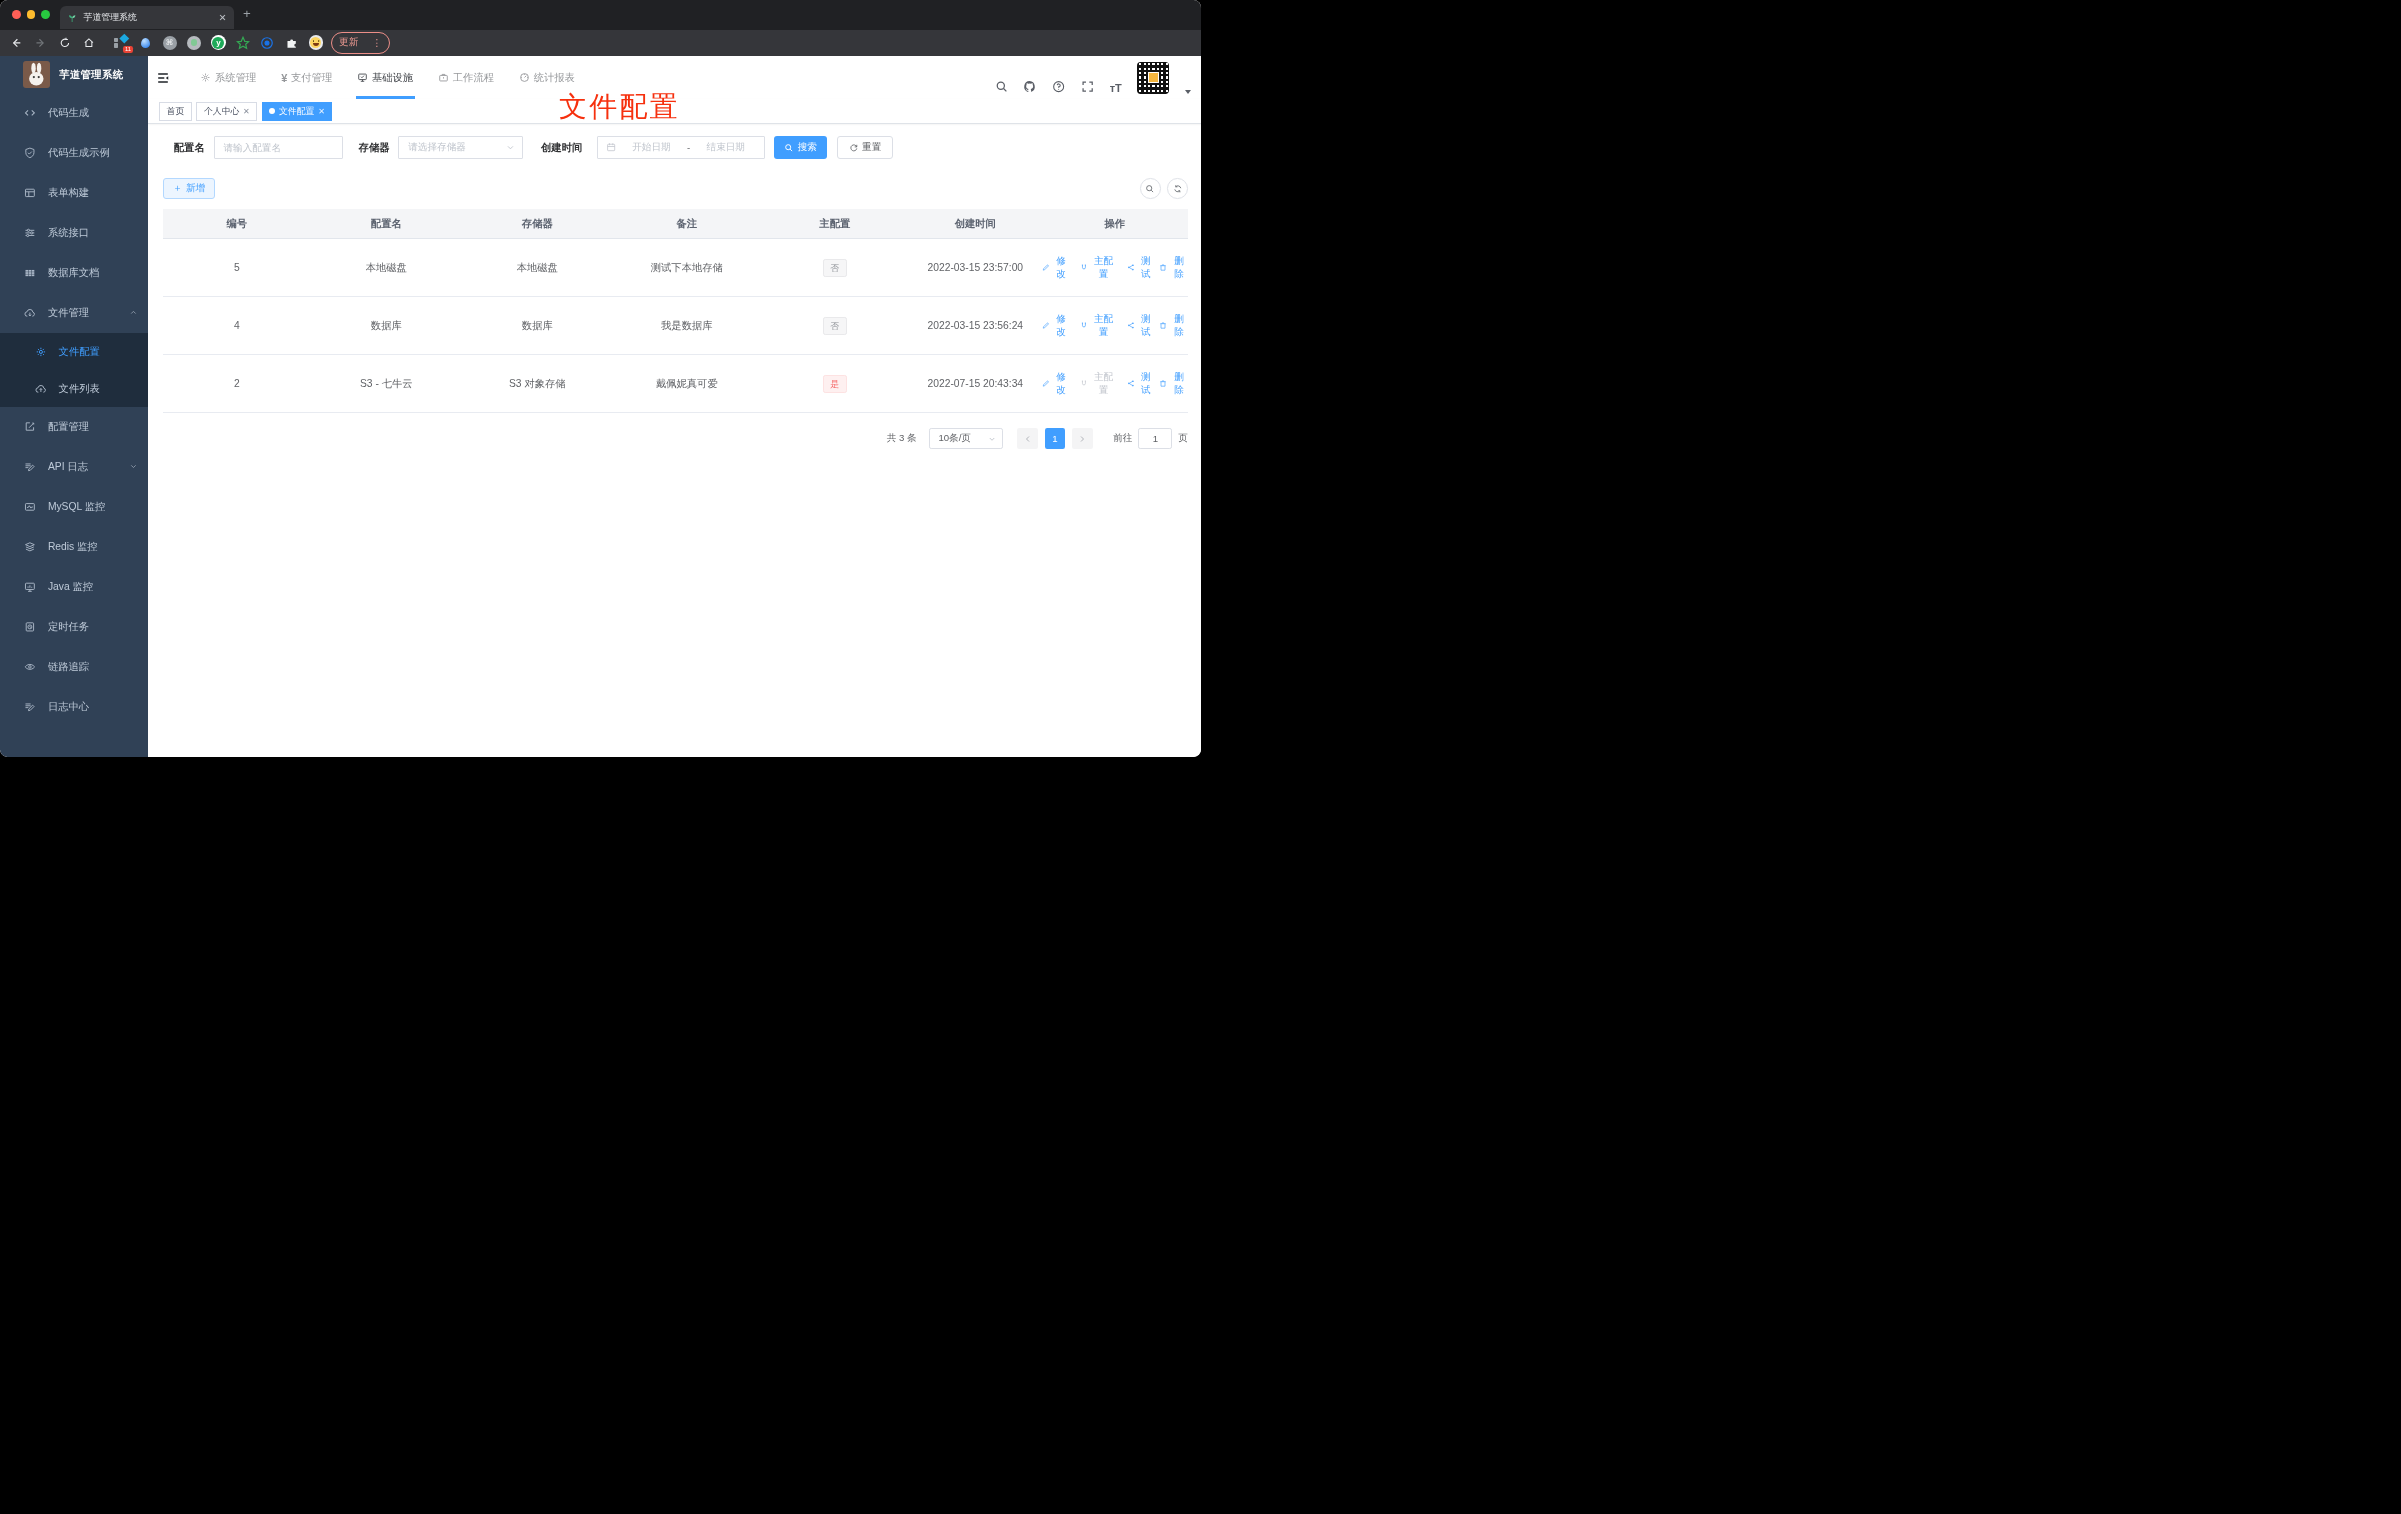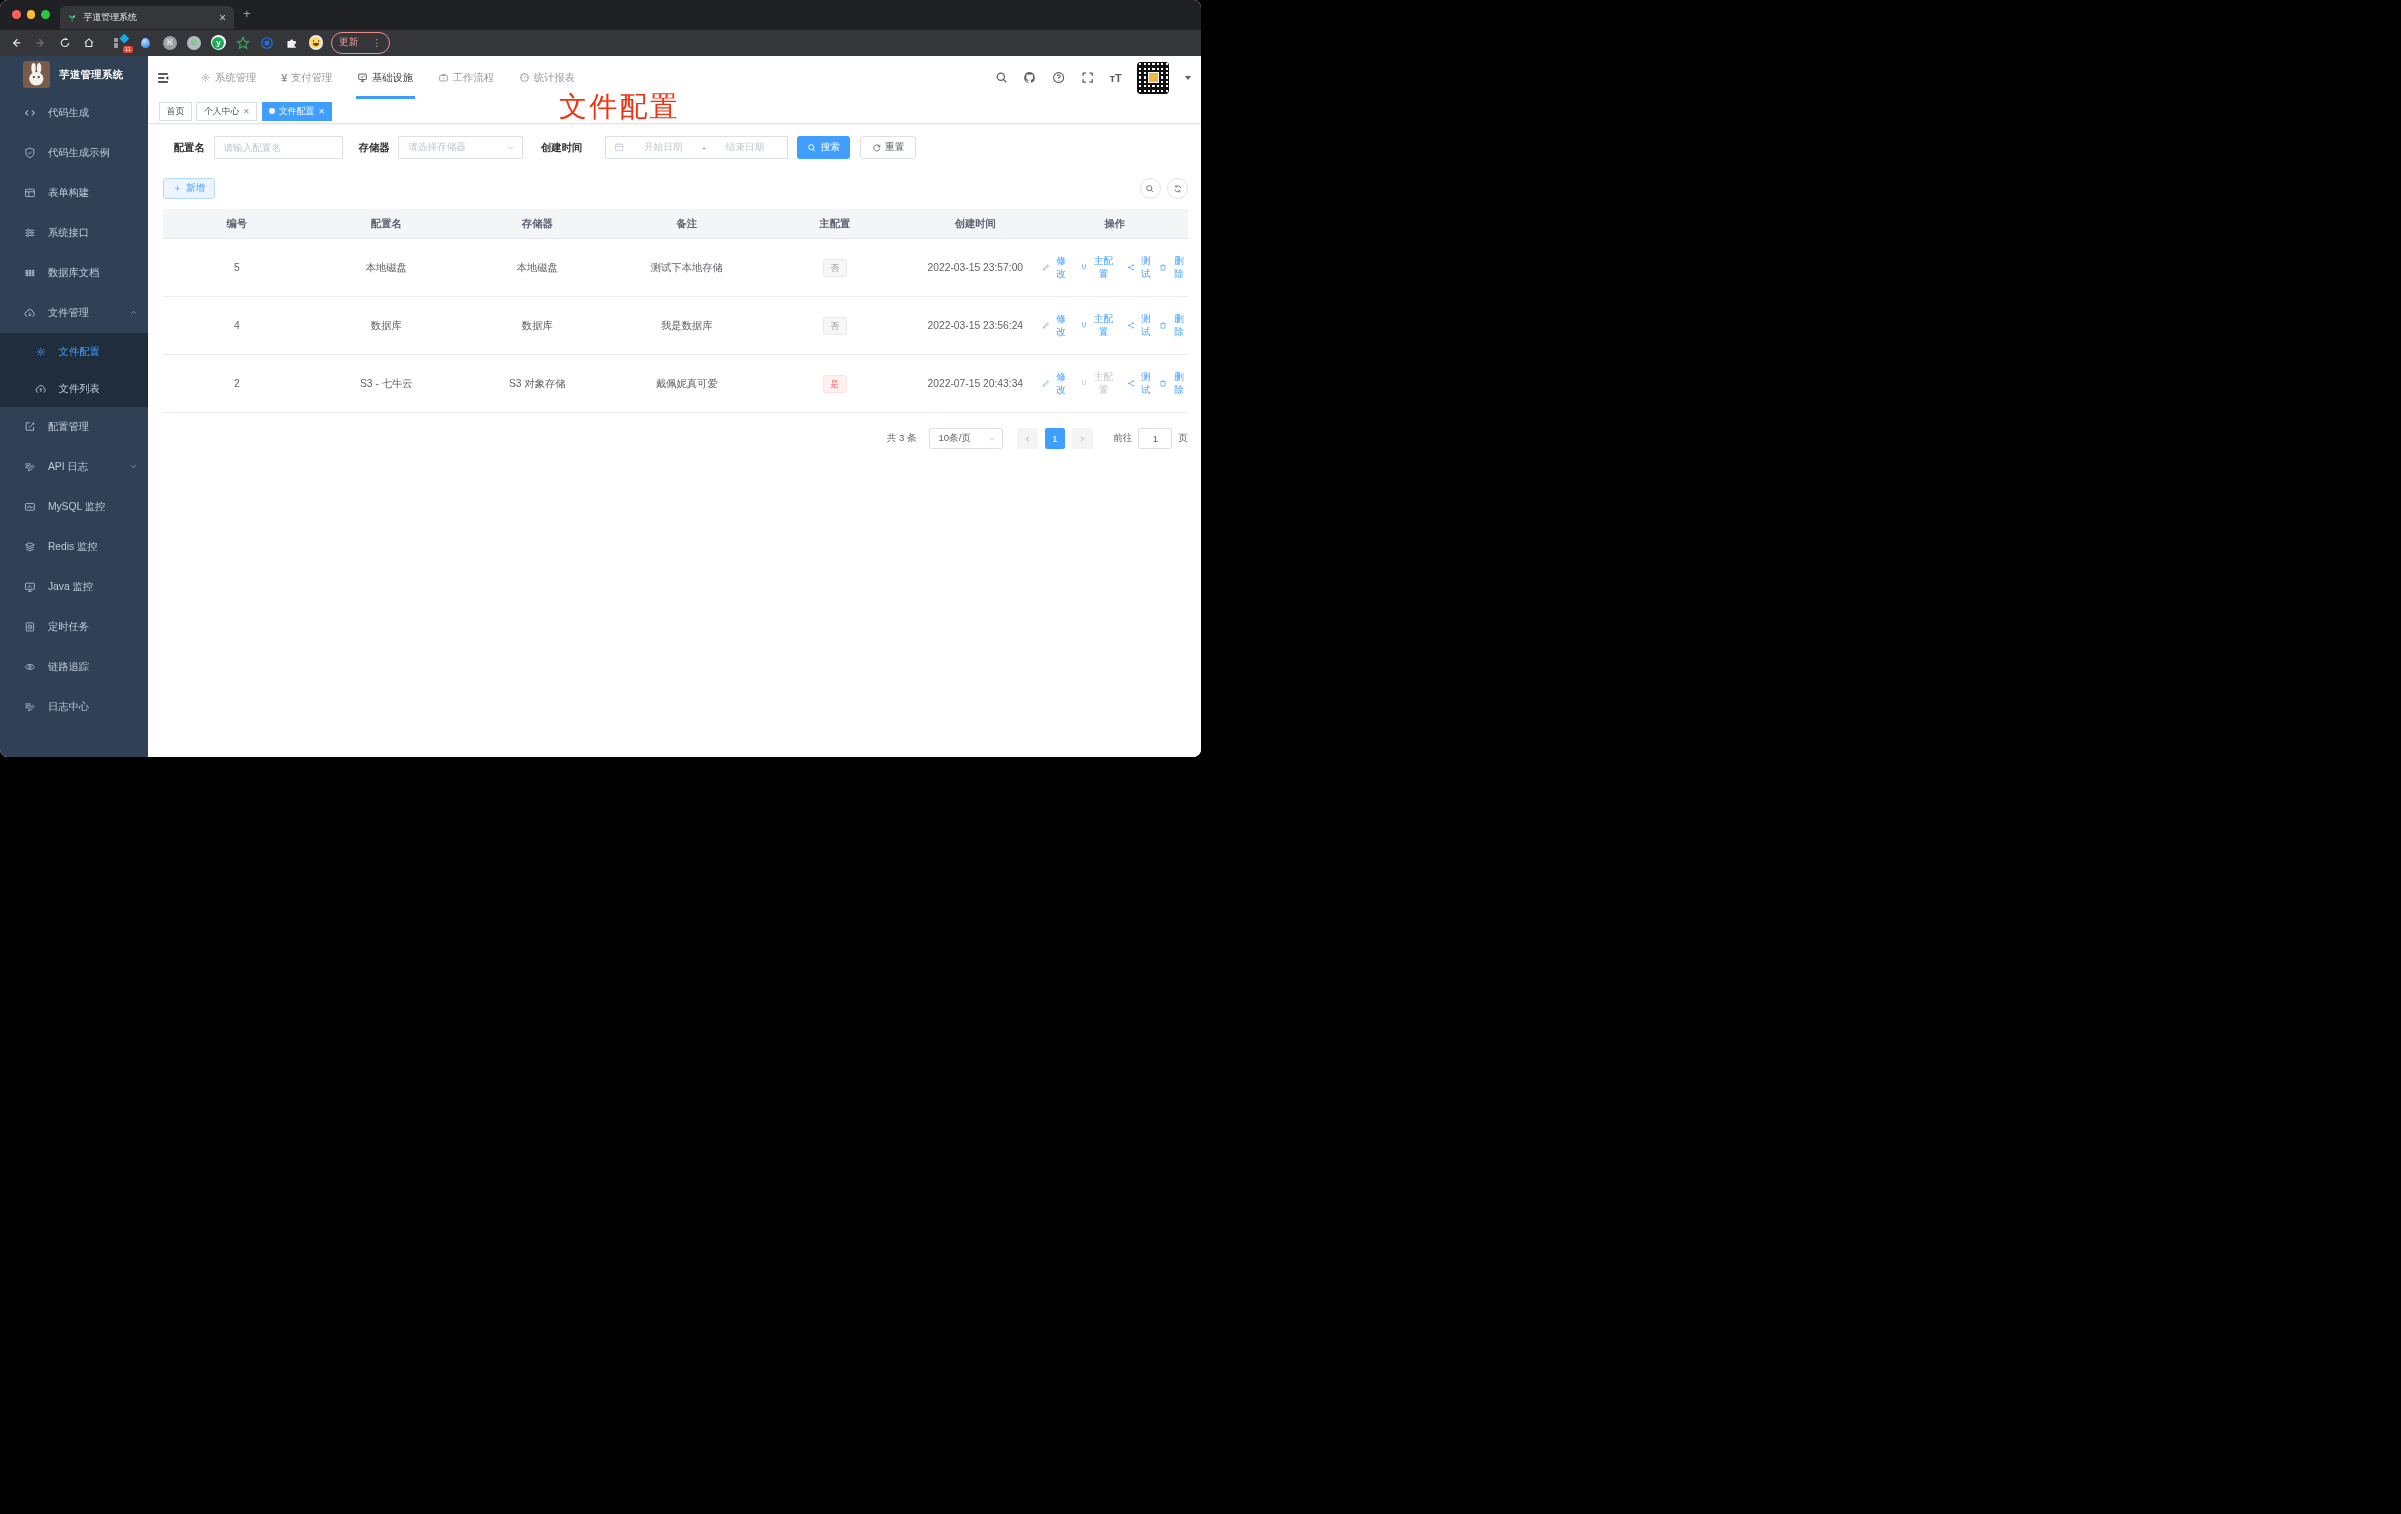--- a/index.html
+++ b/index.html
@@ -63,21 +63,21 @@
   .hdr { height:43px; display:flex; align-items:center; padding:0 11.8px 0 6.6px; position:relative; background:#fff; }
   .hamb { width:17.7px; height:17.7px; display:flex; align-items:center; justify-content:center; cursor:pointer; }
   .hamb svg { width:14px; height:14px; color:#1f2328; }
   .nav { display:flex; margin-left:26.6px; height:100%; }
   .nav-item { display:flex; align-items:center; gap:3.7px; font-size:10.3px; color:#96989b; padding:0 1.5px;
               margin-right:22px; position:relative; cursor:pointer; height:100%; }
   .nav-item svg { width:11px; height:11px; }
   .nav-item .yen { font-size:11px; font-weight:700; }
   .nav-item.active { color:#45484d; }
   .nav-item.active:after { content:""; position:absolute; left:0; right:0; bottom:0; height:3px; background:#409eff; }
-  .hicons { margin-left:auto; display:flex; align-items:center; gap:15.5px; color:#5a5e66; }
+  .hicons { margin-left:auto; display:flex; align-items:flex-end; gap:15.5px; color:#5a5e66; }
   .hicons svg { width:13.3px; height:13.3px; }
   .tT { font-size:11px; font-weight:700; color:#5a5e66; }
   .qr { width:32px; height:32px; border-radius:3.7px; background:
         repeating-linear-gradient(0deg,#111 0 2.2px,transparent 2.2px 4.4px),
         repeating-linear-gradient(90deg,#111 0 2.2px,#fff 2.2px 4.4px); position:relative; }
   .qr:after { content:""; position:absolute; inset:10.3px; background:#f5b63f; border:1.5px solid #fff; border-radius:1.5px; }
   .hcaret { width:0; height:0; border-left:3.7px solid transparent; border-right:3.7px solid transparent; border-top:4.4px solid #5a5e66; }
 
   .tagbar { height:25px; display:flex; align-items:center; padding-left:11px; gap:4.4px;
             border-bottom:0.7px solid #dfe3e8; box-shadow:0 0.7px 2.2px rgba(0,0,0,.08); background:#fff; position:relative; z-index:2;}
@@ -93,21 +93,21 @@
 
   .content { padding:11.8px 14.8px; flex:1; position:relative; }
   .frow { display:flex; align-items:center; margin-left:11px; font-size:10.3px; }
   .flabel { font-weight:700; color:#303133; }
   .inp { height:23.6px; border:0.7px solid #dcdfe6; border-radius:1px; background:#fff; display:flex; align-items:center; }
   .ph { color:#bfc4cc; font-size:9.6px; }
   .name-inp { width:129px; margin:0 0 0 8.9px; padding:0 8.9px; font-size:9.6px; color:#606266; }
   .name-inp::placeholder { color:#bfc4cc; }
   .sel { width:125px; margin-left:8.9px; justify-content:space-between; padding:0 7.4px 0 8.9px; }
   .sel svg { width:8.9px; height:8.9px; color:#c0c4cc; }
-  .dates { width:183px; margin-left:23px; padding:0 7.4px; gap:4.4px; justify-content:center;}
+  .dates { width:168px; margin-left:15px; padding:0 7.4px; gap:4.4px; justify-content:center;}
   .dates svg { width:10.3px; height:10.3px; color:#c0c4cc; flex-shrink:0;}
   .dates .ph { flex:1; text-align:center; }
   .btn { height:23.6px; border-radius:3px; font-size:9.6px; display:flex; align-items:center; gap:3.7px; cursor:pointer; border:none; }
   .btn svg { width:9.6px; height:9.6px; }
   .btn-search { background:#409eff; color:#fff; padding:0 10.3px; margin-left:8.9px; }
   .btn-reset { background:#fff; color:#606266; border:0.7px solid #dcdfe6; padding:0 10.3px; margin-left:10.3px; }
   .trow { display:flex; align-items:center; margin-top:19px; }
   .btn-add { height:20.7px; padding:0 8.9px; background:#ecf5ff; border:0.7px solid #b3d8ff; color:#409eff; font-size:9.6px; border-radius:3px; display:flex; align-items:center; gap:3.7px; cursor:pointer; }
   .mini { margin-left:auto; display:flex; gap:6.6px; }
   .mini .c { width:20.7px; height:20.7px; border-radius:50%; border:0.7px solid #dfe2e8; display:flex; align-items:center; justify-content:center; color:#5f6368; cursor:pointer; }

